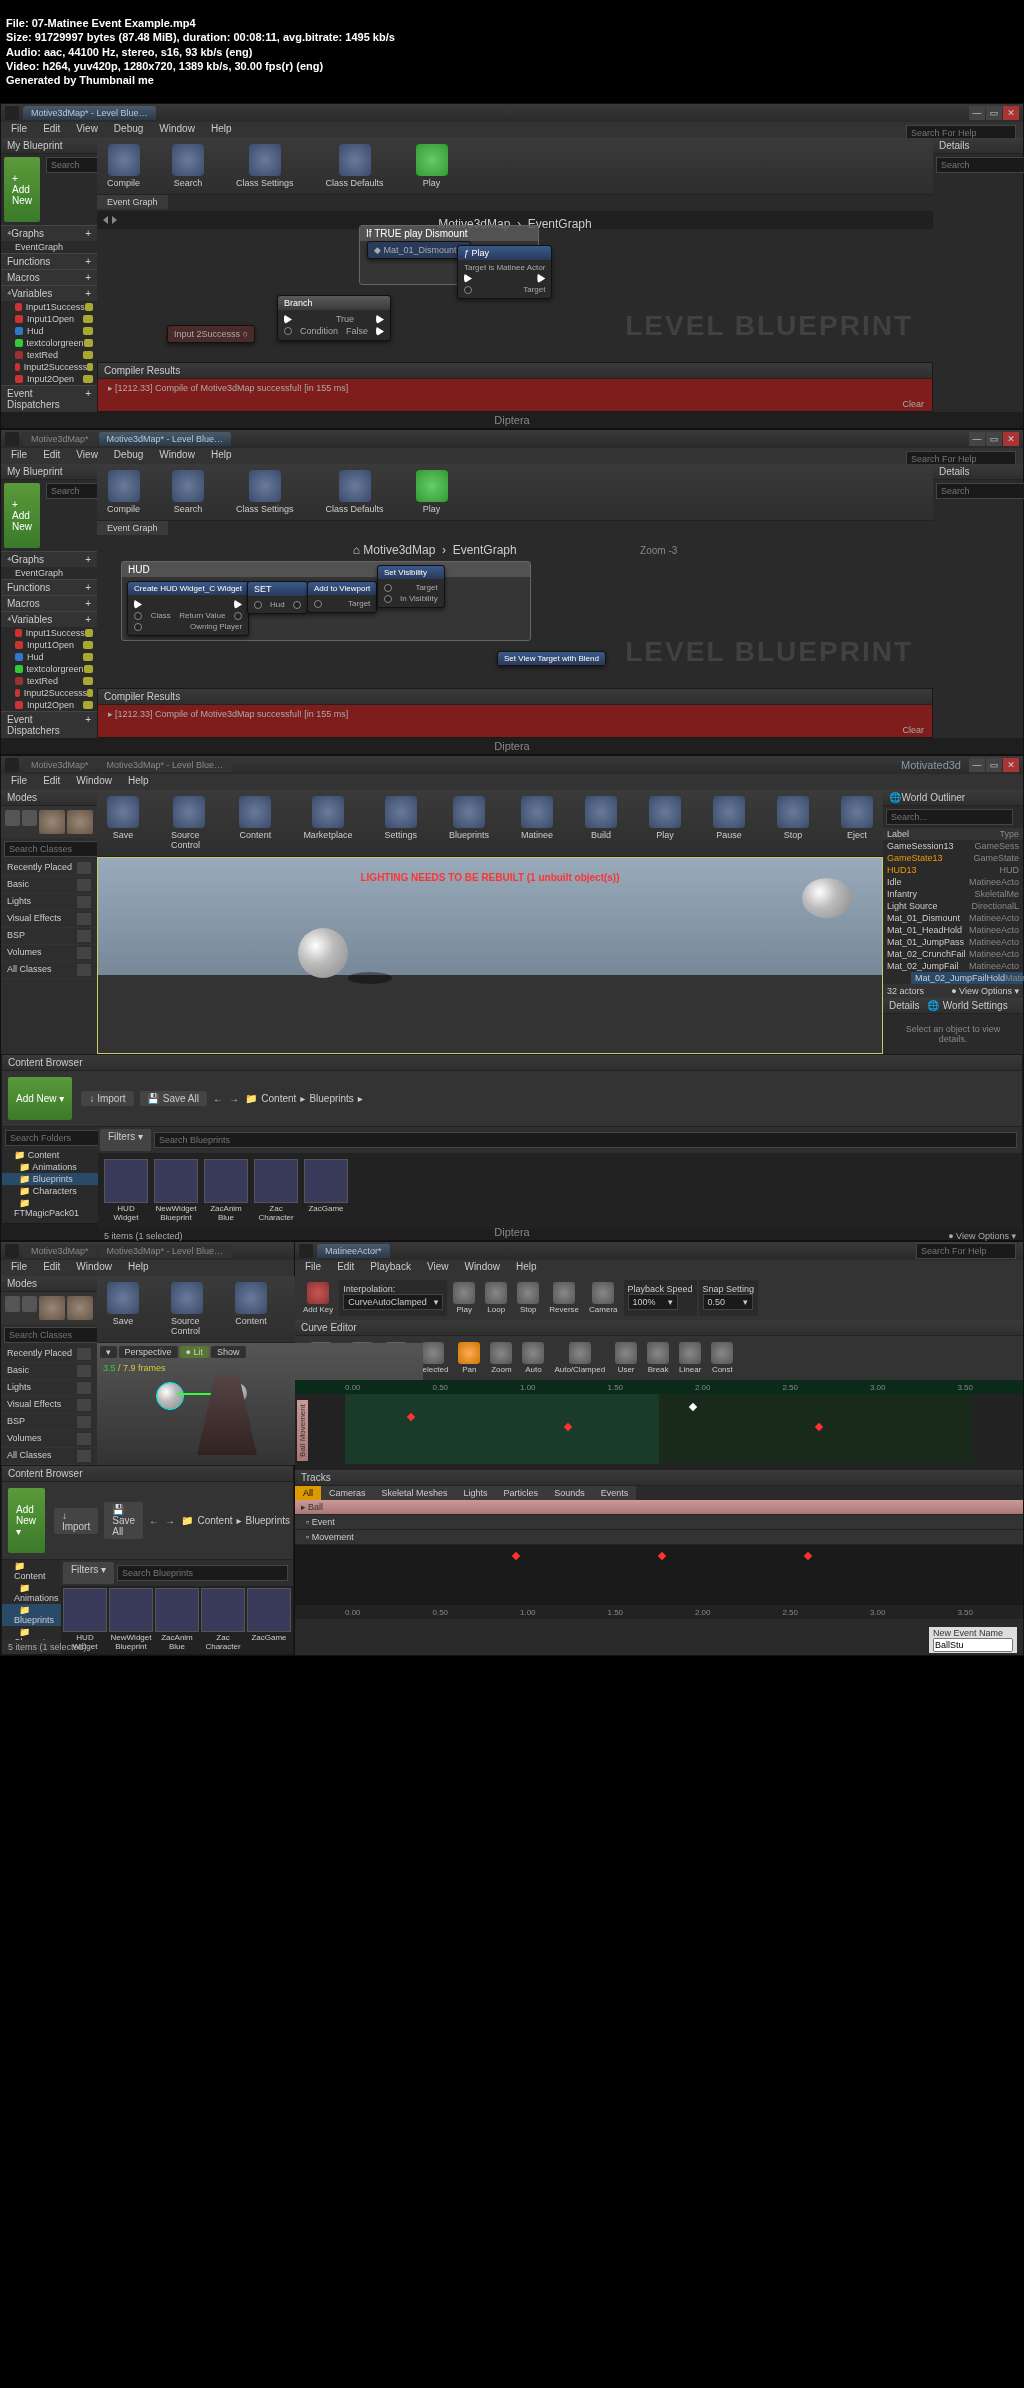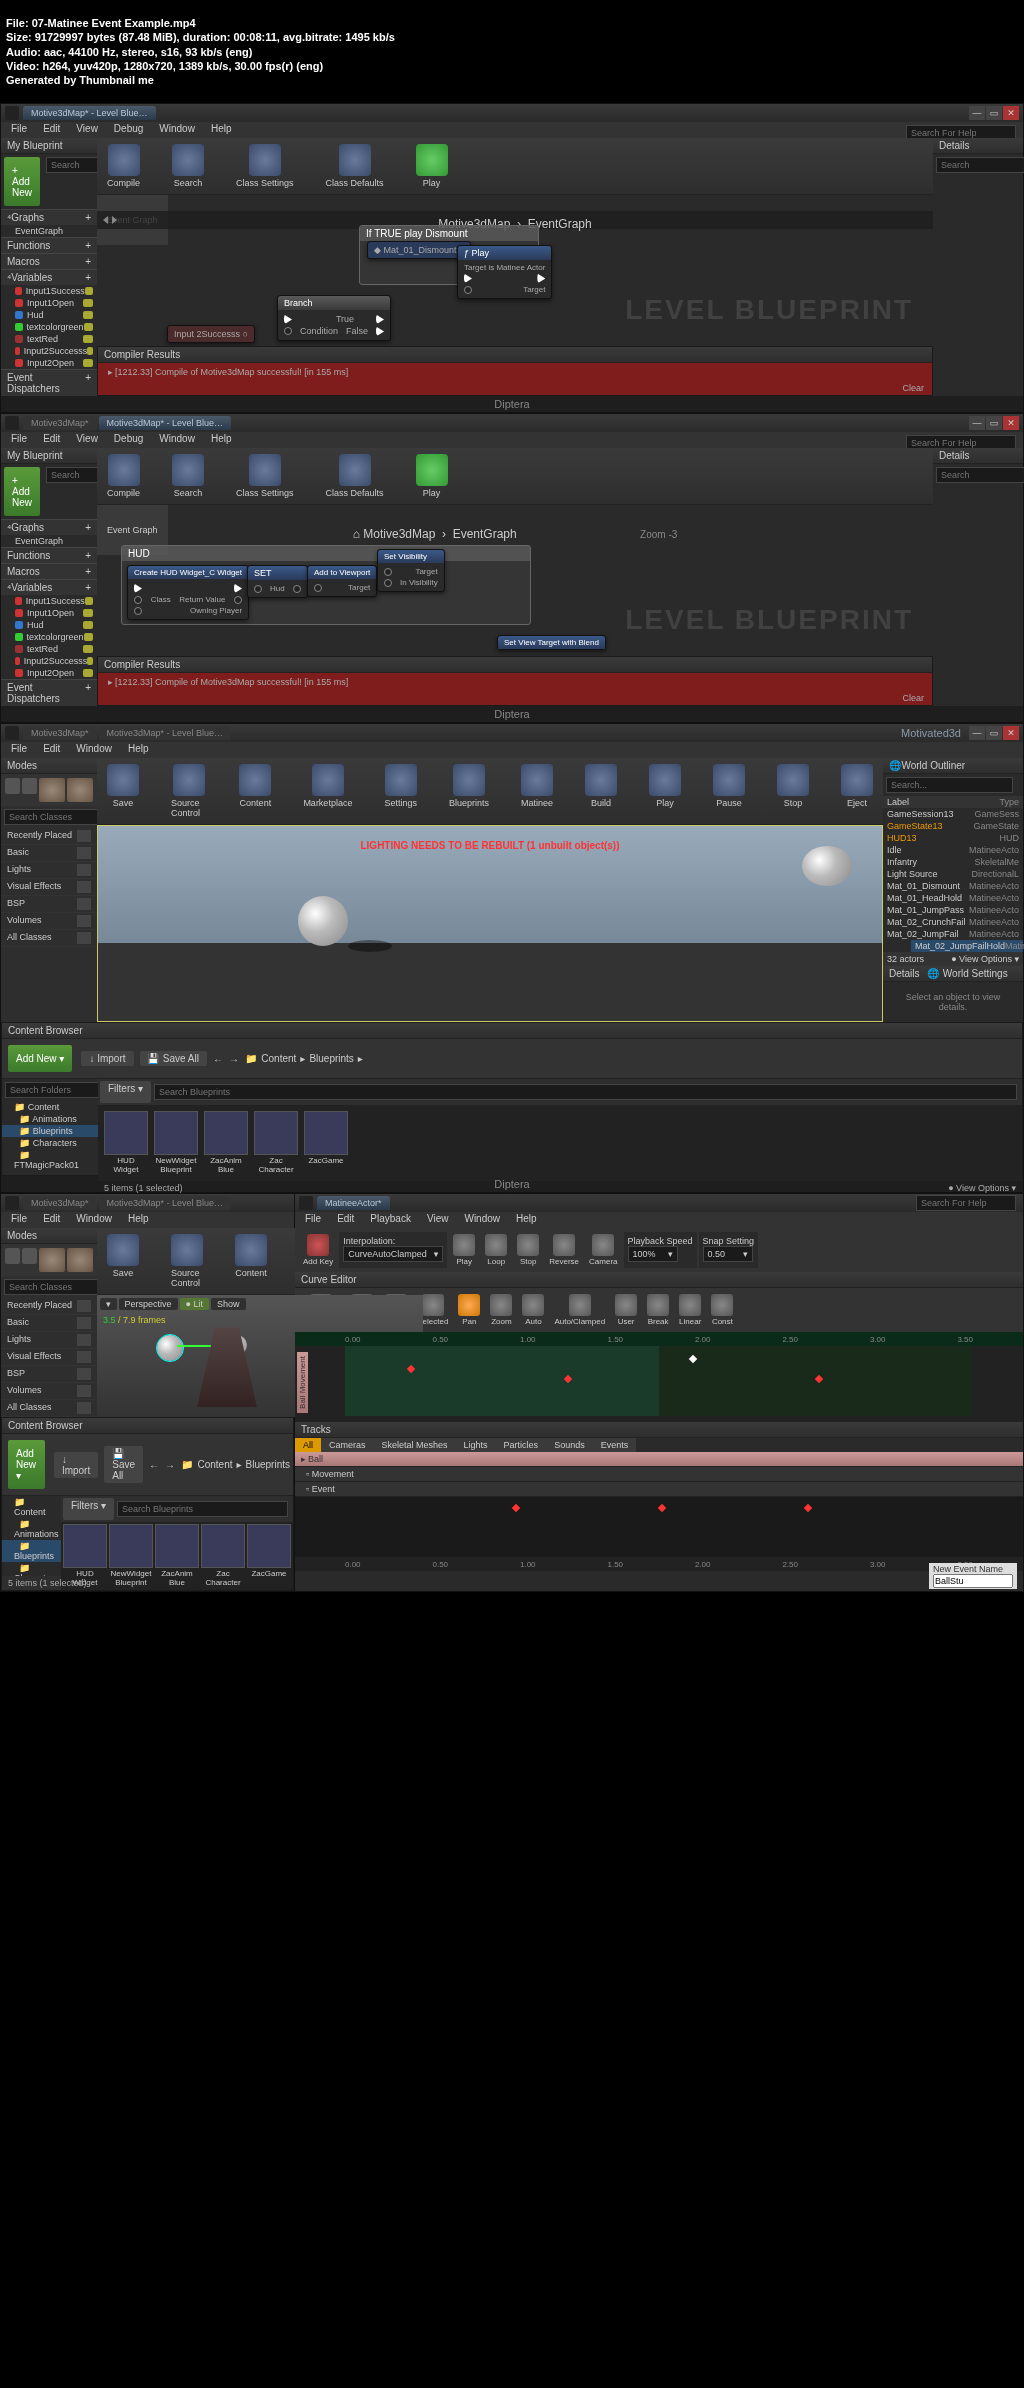--- a/index.html
+++ b/index.html
@@ -15,30 +15,30 @@
 .winbtn.close { background:#a33; }
 .menubar { background:#333; height:16px; display:flex; padding:0 4px; gap:4px; }
 .menuitem { padding:1px 6px; font-size:10px; color:#ccc; }
 .toolbar { background:linear-gradient(#3a3a3a,#2e2e2e); display:flex; padding:4px; gap:20px; border-bottom:1px solid #222; }
 .toolbtn { display:flex; flex-direction:column; align-items:center; padding:2px 6px; font-size:9px; color:#ccc; }
 .toolbtn .ico { width:32px; height:32px; background:radial-gradient(#6a7a9a,#3a4a6a); border-radius:4px; margin-bottom:2px; }
 .panel { background:#2e2e2e; border:1px solid #1a1a1a; }
 .panel-header { background:linear-gradient(#3a3a3a,#2e2e2e); padding:2px 6px; font-size:10px; color:#ccc; border-bottom:1px solid #222; display:flex; align-items:center; }
 .body-row { display:flex; }
 .left-panel { width:96px; background:#2a2a2a; }
-.addnew { background:linear-gradient(#5a9a3a,#3a7a2a); color:#fff; padding:8px 8px; font-size:10px; border-radius:2px; margin:3px; display:inline-block; }
+.addnew { background:linear-gradient(#5a9a3a,#3a7a2a); color:#fff; padding:16px 8px; font-size:10px; border-radius:2px; margin:3px; display:inline-block; }
 .search { background:#1a1a1a; border:1px solid #444; height:16px; flex:1; margin:3px; font-size:9px; color:#888; padding:0 4px; }
 .cat { background:#333; padding:2px 6px; font-size:10px; color:#ccc; border-top:1px solid #444; display:flex; justify-content:space-between; }
 .cat .plus { color:#ccc; }
 .var { padding:1px 4px 1px 14px; font-size:9px; color:#ccc; display:flex; align-items:center; }
 .var .dot { width:8px; height:8px; border-radius:2px; margin-right:4px; }
 .dot.red { background:#c33; } .dot.green { background:#3c3; } .dot.blue { background:#37c; } .dot.maroon { background:#933; }
 .var .eye { margin-left:auto; width:10px; height:8px; background:#aa3; border-radius:2px; }
 .graph { flex:1; background:#2a2a2a; position:relative; overflow:hidden; }
-.graph-tab { position:absolute; top:0; left:0; background:#3a3a3a; padding:20px 10px; font-size:9px; }
+.graph-tab { position:absolute; top:0; left:0; background:#3a3a3a; padding:2px 10px; font-size:9px; }
 .graph-nav { position:absolute; top:0; left:0; right:0; height:18px; background:rgba(30,30,30,.8); display:flex; align-items:center; gap:4px; padding:0 6px; }
 .breadcrumb { position:absolute; top:22px; left:50%; transform:translateX(-50%); font-size:12px; color:#ccc; }
 .watermark { position:absolute; bottom:20px; right:20px; font-size:28px; font-weight:bold; color:rgba(120,120,120,.3); letter-spacing:2px; }
 .node { position:absolute; background:#2a2a2a; border:1px solid #111; border-radius:3px; font-size:9px; box-shadow:0 2px 4px rgba(0,0,0,.5); }
 .node-head { padding:2px 6px; color:#fff; border-radius:3px 3px 0 0; }
 .nh-gray { background:linear-gradient(#5a5a5a,#3a3a3a); }
 .nh-blue { background:linear-gradient(#3a5a8a,#2a3a5a); }
 .node-body { padding:3px 6px; color:#aaa; }
 .node-row { display:flex; justify-content:space-between; align-items:center; gap:8px; padding:1px 0; }
 .pin { width:8px; height:8px; border:1px solid #888; border-radius:4px; background:#222; }
@@ -1009,22 +1009,22 @@
     <div class="tl-key" style="left:10%;top:20px"></div>
           <div class="tl-key" style="left:35%;top:30px"></div>
     <div class="tl-key" style="left:55%;top:10px;background:#fff"></div>
           <div class="tl-key" style="left:75%;top:30px"></div>
    </div>
   </div>
   <div class="tracks-panel">
    <div class="panel-header">Tracks</div>
    <div id="tracktabs"><span class="track-tab active">All</span><span class="track-tab">Cameras</span><span class="track-tab">Skeletal Meshes</span><span class="track-tab">Lights</span><span class="track-tab">Particles</span><span class="track-tab">Sounds</span><span class="track-tab">Events</span></div>
    <div class="track-row group">▸ <span>Ball</span></div>
+   <div class="track-row">&nbsp;&nbsp;▫ <span>Event</span></div>
    <div class="track-row">&nbsp;&nbsp;▫ <span>Movement</span></div>
-   <div class="track-row">&nbsp;&nbsp;▫ <span>Event</span></div>
    <div style="height:60px;background:#1a1a1a;position:relative">
     <div class="tl-key" style="left:30%;top:8px"></div>
           <div class="tl-key" style="left:50%;top:8px"></div>
           <div class="tl-key" style="left:70%;top:8px"></div>
    </div>
    <div class="tl-ruler" id="ruler2" style="background:#222">
           <span>0.00</span>
           <span>0.50</span>
           <span>1.00</span>
           <span>1.50</span>

